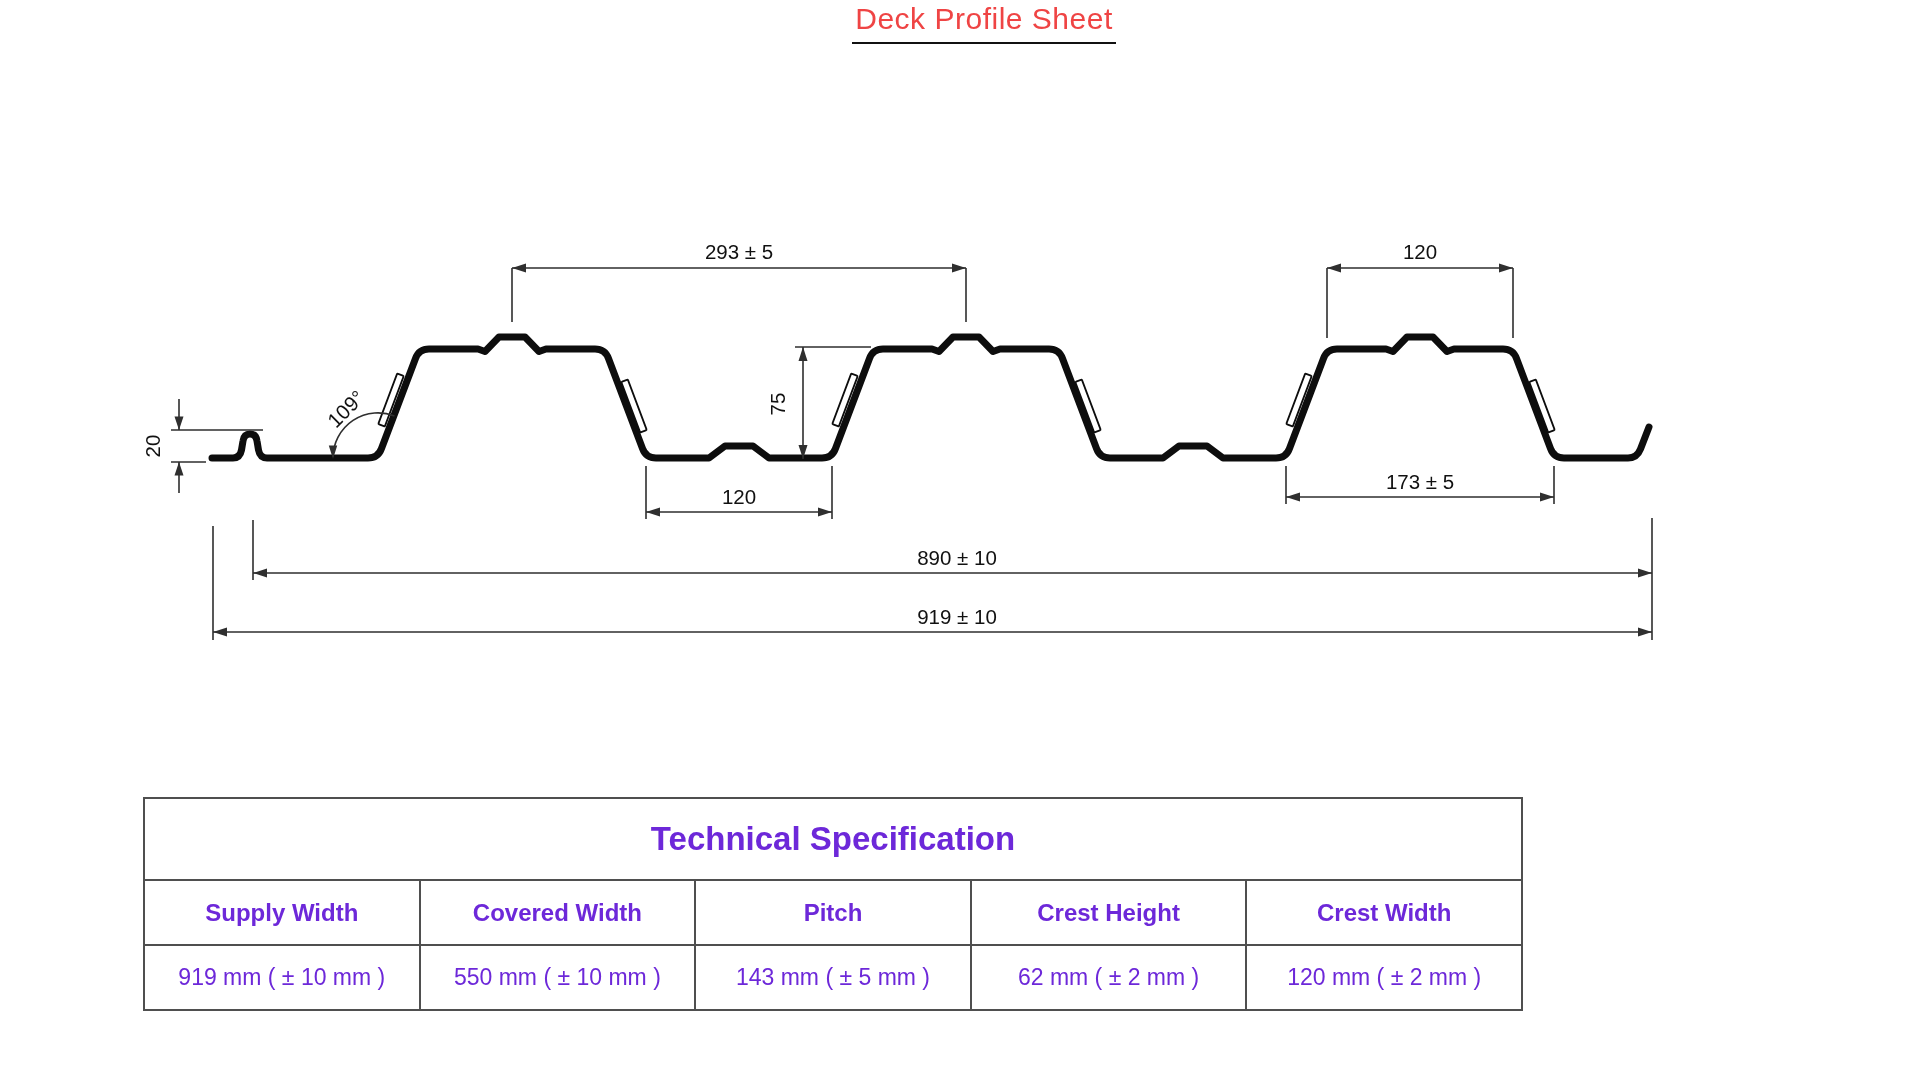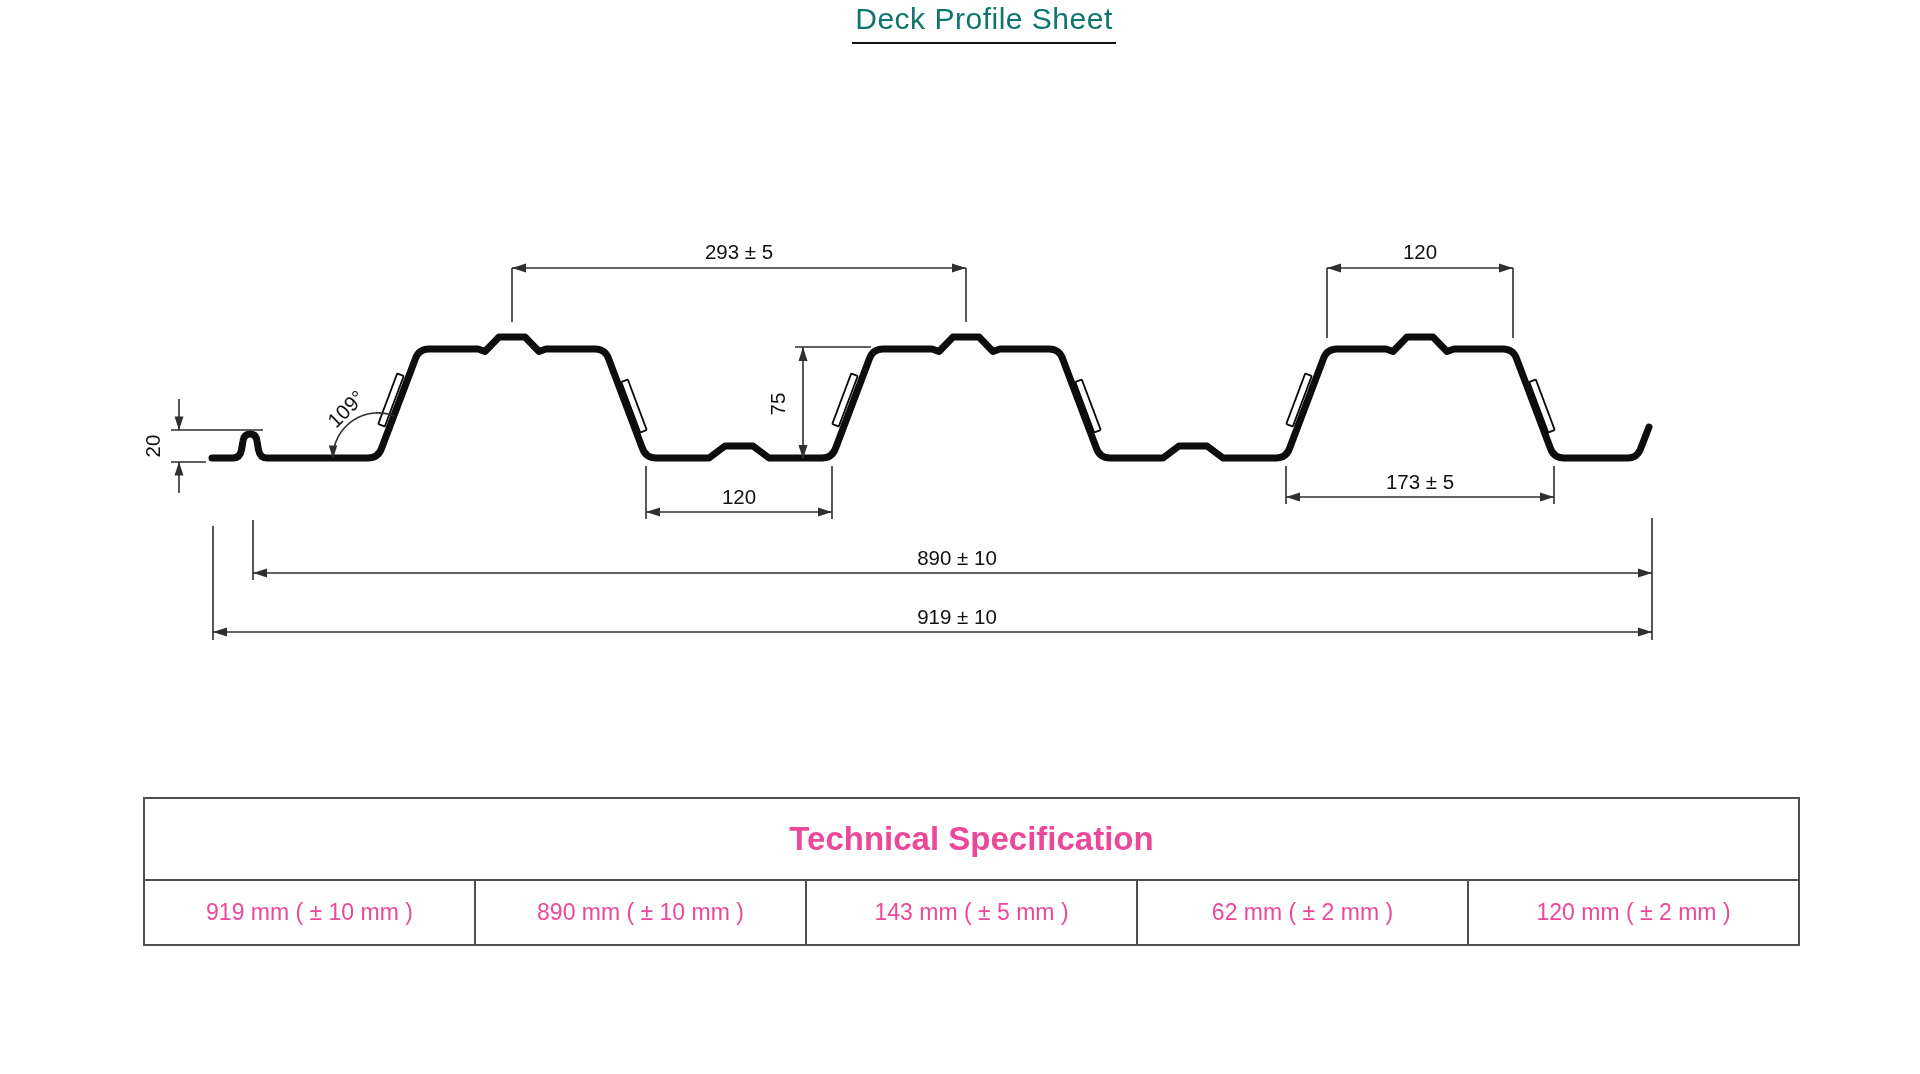--- a/index.html
+++ b/index.html
@@ -1,31 +1,31 @@
 <!DOCTYPE html>
 <html><head>
 <meta charset="utf-8">
 <style>
   html,body{margin:0;padding:0;background:#ffffff;}
   body{width:1920px;height:1074px;font-family:"Liberation Sans",sans-serif;}
   .page{position:relative;width:1920px;height:1074px;background:#fff;overflow:hidden;}
 
   .title-wrap{position:absolute;top:2px;left:24px;width:1920px;text-align:center;}
-  .title-wrap span{display:inline-block;font-size:30px;color:#0f766e;letter-spacing:.5px;
+  .title-wrap span{display:inline-block;font-size:30px;color:#ef4444;letter-spacing:.5px;
     padding:0 3px 6px 3px;border-bottom:2px solid #111;}
 
   svg.drawing{position:absolute;top:0;left:0;}
   .profile{fill:none;stroke:#0d0d0d;stroke-width:7;stroke-linejoin:round;stroke-linecap:round;}
   .emboss{fill:#ffffff;stroke:#0d0d0d;stroke-width:1.8;}
   .dim{fill:none;stroke:#2f2f2f;stroke-width:1.6;}
   .dimarrow{fill:#2f2f2f;stroke:none;}
   .dimtext{fill:#111;font-size:20.5px;font-family:"Liberation Sans",sans-serif;text-anchor:middle;}
 
-  table.spec{position:absolute;top:797px;left:143px;width:1657px;table-layout:fixed;
-    border-collapse:collapse;color:#ec4899;}
+  table.spec{position:absolute;top:797px;left:143px;width:1380px;table-layout:fixed;
+    border-collapse:collapse;color:#6d28d9;}
   table.spec td,table.spec th{border:2px solid #4f4f4f;text-align:center;vertical-align:middle;
     font-family:"Liberation Sans",sans-serif;}
   .spec .t-title{height:78px;font-size:33px;font-weight:bold;}
   .spec th{height:61px;font-size:24px;font-weight:bold;}
   .spec .t-val{height:61px;font-size:23px;font-weight:normal;}
 </style>
 </head>
 <body>
 
 <div class="page">
@@ -134,22 +134,29 @@
       <text class="dimtext" x="957" y="624">919 ± 10</text>
     </g>
   </svg>
 
   <table class="spec">
     <tbody>
       <tr>
         <td class="t-title" colspan="5">Technical Specification</td>
       </tr>
       <tr>
+        <th>Supply Width</th>
+        <th>Covered Width</th>
+        <th>Pitch</th>
+        <th>Crest Height</th>
+        <th>Crest Width</th>
+      </tr>
+      <tr>
         <td class="t-val">919 mm ( ± 10 mm )</td>
-        <td class="t-val">890 mm ( ± 10 mm )</td>
+        <td class="t-val">550 mm ( ± 10 mm )</td>
         <td class="t-val">143 mm ( ± 5 mm )</td>
         <td class="t-val">62 mm ( ± 2 mm )</td>
         <td class="t-val">120 mm ( ± 2 mm )</td>
       </tr>
     </tbody>
   </table>
 
 </div>
 
 </body></html>

